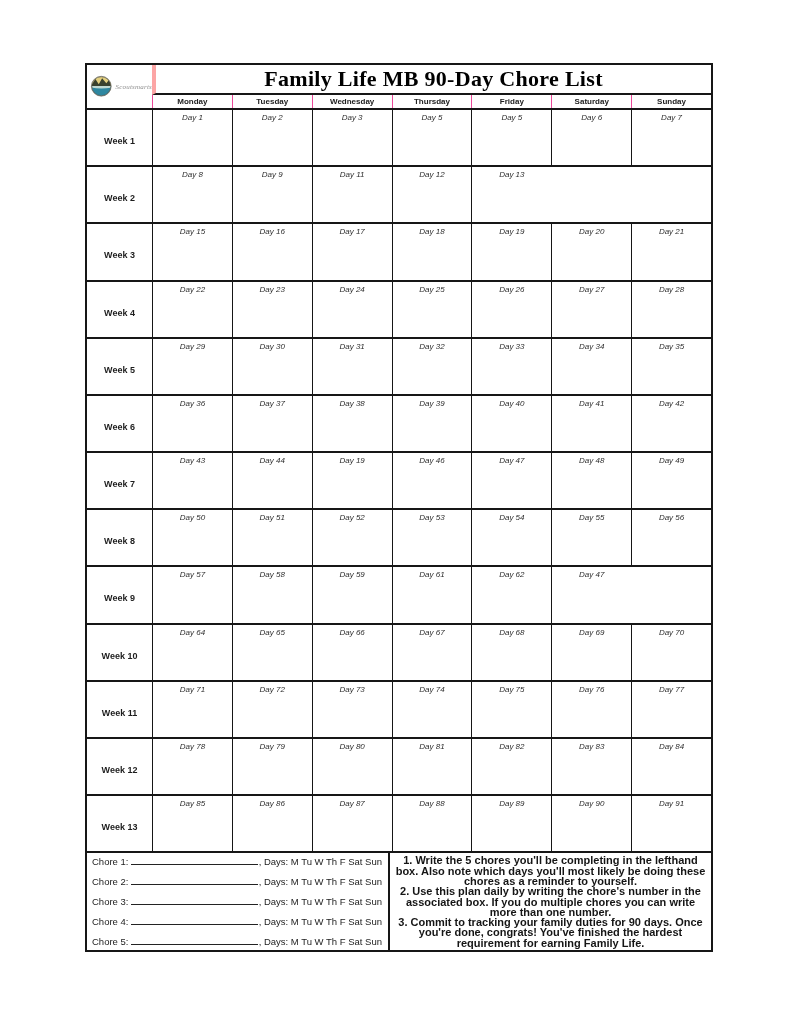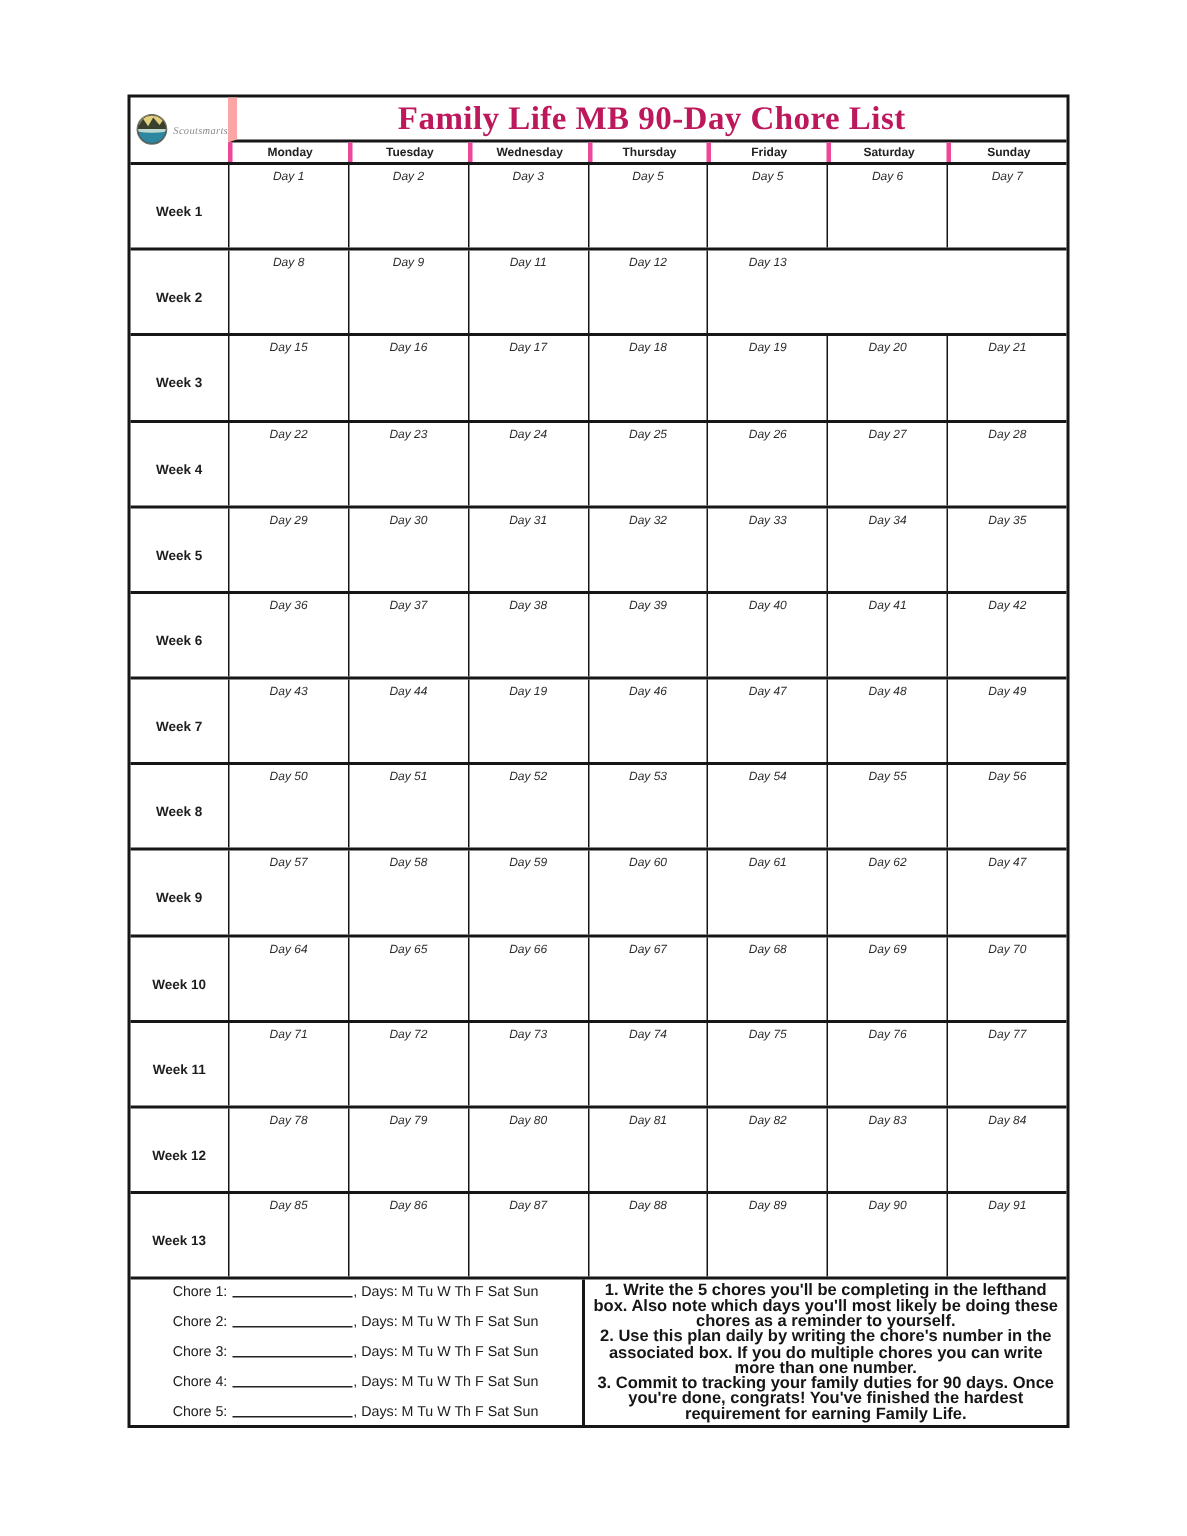--- a/index.html
+++ b/index.html
@@ -7,38 +7,38 @@
         font-family:"Liberation Sans",sans-serif;color:#1c1c1c;}
   .sheet{position:absolute;left:85px;top:63px;width:628px;height:889px;
          border:2px solid #161616;box-sizing:border-box;display:flex;flex-direction:column;background:#fff;}
 
   
   .header{display:grid;grid-template-columns:65px repeat(7,1fr);grid-template-rows:30px 13px;flex:0 0 43px;}
   .logo-cell{grid-row:1/3;grid-column:1;display:flex;flex-direction:row;align-items:center;
              justify-content:center;padding-top:1px;overflow:hidden;}
   .logo-text{font-family:"Liberation Serif",serif;font-style:italic;font-size:7px;color:#8d8d8d;
              margin-top:-1px;letter-spacing:.2px;}
-  .title-cell{grid-column:2/9;grid-row:1;border-left:6px solid #fca5a5;border-bottom:2px solid #161616;
+  .title-cell{grid-column:2/9;grid-row:1;border-left:4px solid #fca5a5;border-bottom:2px solid #161616;
               display:flex;align-items:center;justify-content:center;
-              font-family:"Liberation Serif",serif;font-weight:bold;font-size:22px;letter-spacing:.3px;color:#be185d;}
-  .dow-cell{border-left:3px solid #ec4899;display:flex;align-items:center;justify-content:center;
+              font-family:"Liberation Serif",serif;font-weight:bold;font-size:22px;letter-spacing:.3px;color:#000000;}
+  .dow-cell{border-left:1px solid #ec4899;display:flex;align-items:center;justify-content:center;
             font-weight:bold;font-size:8px;color:#222;}
 
   
   .weeks{flex:1 1 auto;display:flex;flex-direction:column;}
   .week-row{flex:1 1 0;display:grid;grid-template-columns:65px repeat(7,1fr);border-top:2px solid #161616;}
   .week-label{display:flex;align-items:center;justify-content:center;font-weight:bold;font-size:9px;
               padding-top:7px;color:#1d1d1d;}
   .day-cell{border-left:1px solid #161616;}
   .day-tag{text-align:center;font-style:italic;font-size:8px;padding-top:3px;color:#2c2c2c;}
 
   
   .footer{flex:0 0 64px;display:grid;grid-template-columns:301px 1fr;border-top:2px solid #161616;}
   .chores{padding:3px 6px 3px 5px;display:flex;flex-direction:column;justify-content:space-between;
-          font-size:9.5px;color:#1c1c1c;align-items:center;}
+          font-size:9.5px;color:#1c1c1c;}
   .chore-line{display:flex;align-items:flex-end;white-space:nowrap;line-height:11px;}
   .chore-blank{flex:1 1 auto;border-bottom:1px solid #232323;margin:0 1px 2px 3px;min-width:80px;}
   .instructions{border-left:2px solid #161616;font-weight:bold;font-size:11px;line-height:10.3px;
                 text-align:center;padding:2px 5px;display:flex;flex-direction:column;justify-content:center;color:#151515;}
 </style>
 </head>
 <body>
 
 <div class="page">
   <div class="sheet">
@@ -266,23 +266,20 @@
           <div class="day-cell">
             <div class="day-tag">Day 57</div>
           </div>
           <div class="day-cell">
             <div class="day-tag">Day 58</div>
           </div>
           <div class="day-cell">
             <div class="day-tag">Day 59</div>
           </div>
           <div class="day-cell">
-            <div class="day-tag">Day 60</div>
-          </div>
-          <div class="day-cell">
             <div class="day-tag">Day 61</div>
           </div>
           <div class="day-cell">
             <div class="day-tag">Day 62</div>
           </div>
           <div class="day-cell">
             <div class="day-tag">Day 47</div>
           </div>
         </div>
         <div class="week-row">

